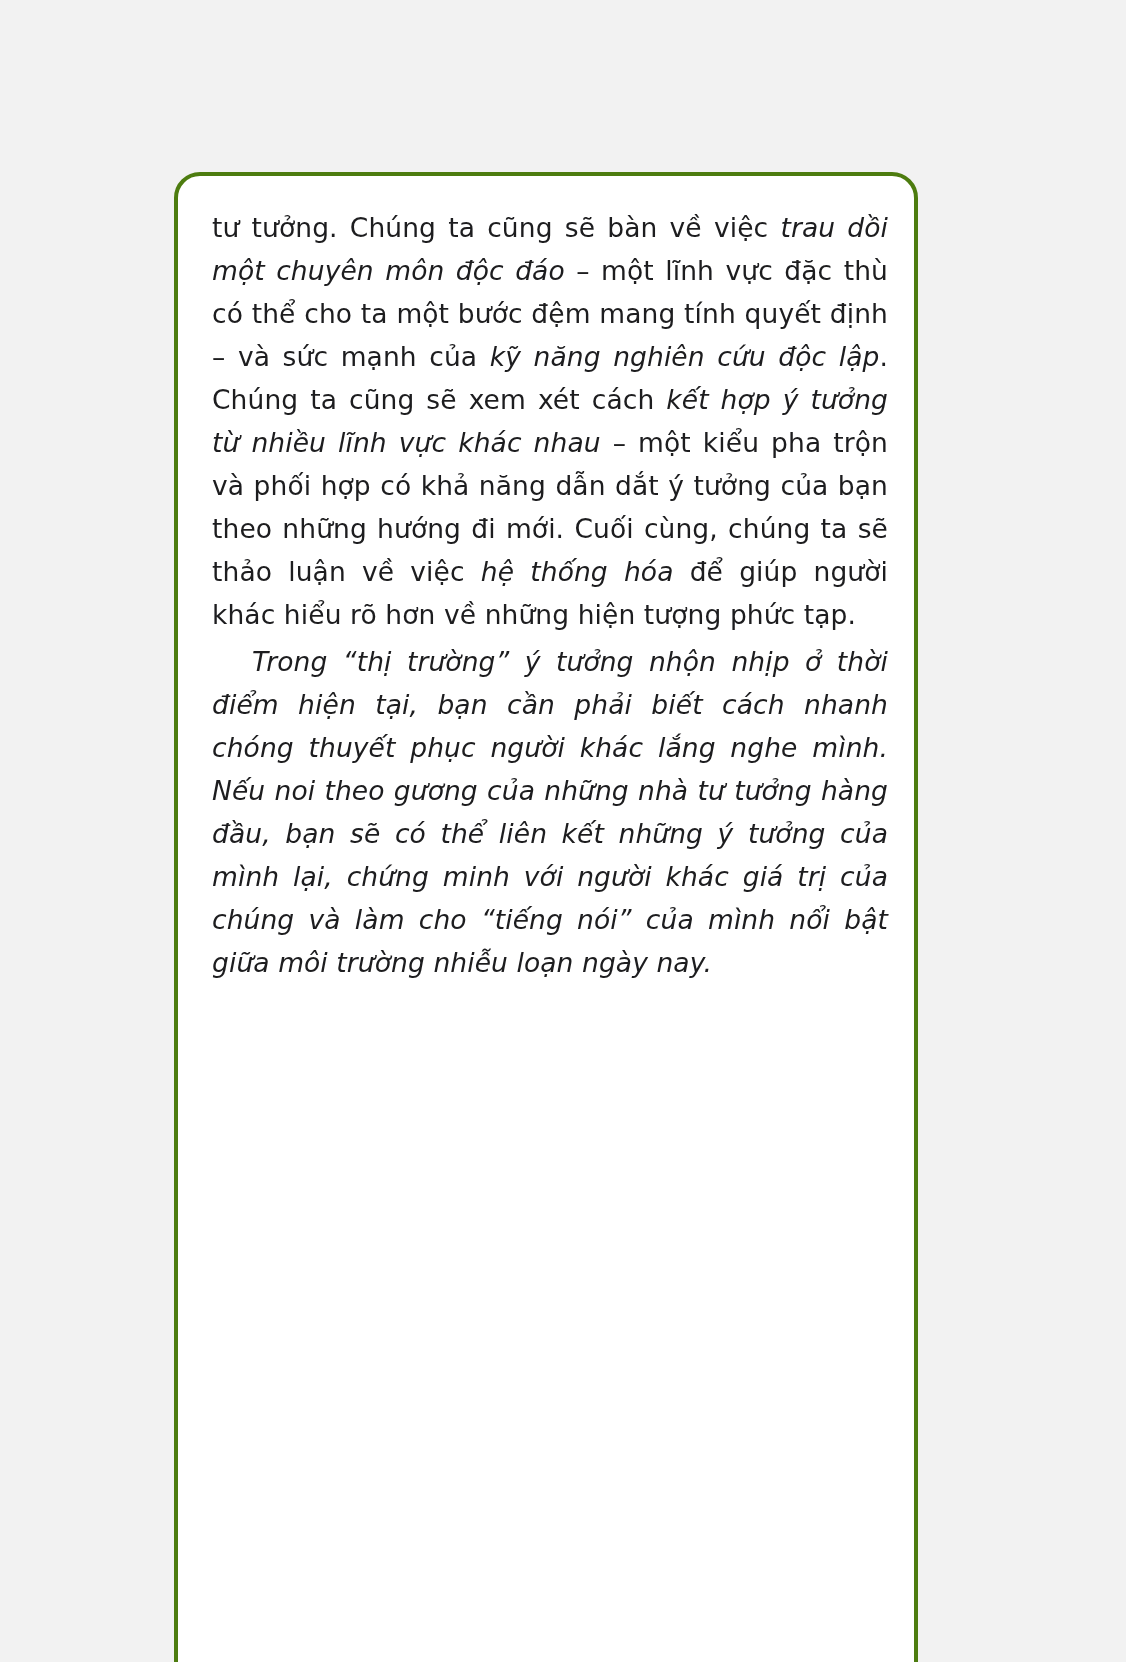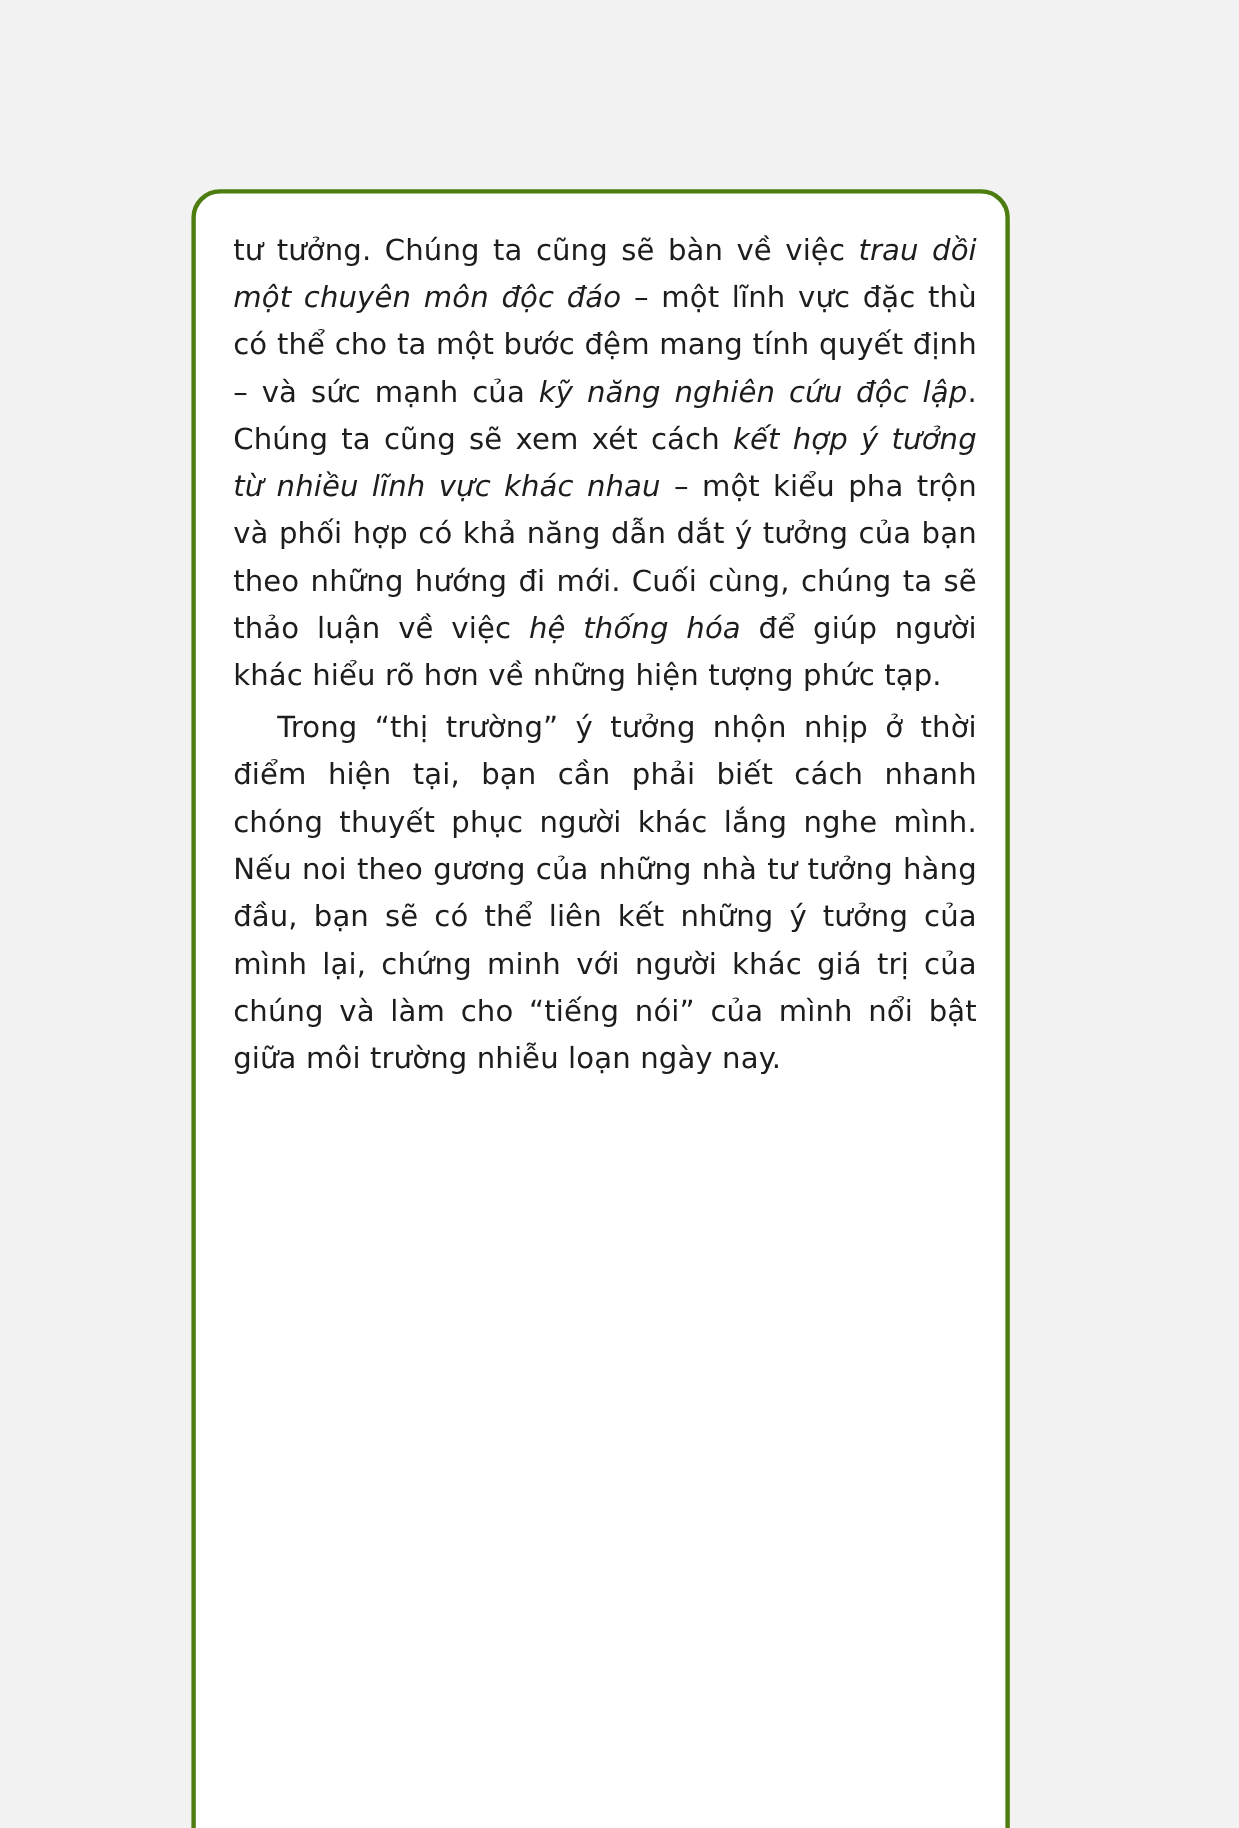--- a/index.html
+++ b/index.html
@@ -43,20 +43,21 @@
     font-family: "DejaVu Sans", sans-serif;
     font-size: 26.5px;
     line-height: 43px;
     color: #1d1d1f;
     text-align: justify;
     text-justify: inter-word;
     letter-spacing: 0.1px;
   }
   .para.indent {
     text-indent: 40px;
+    font-style: italic;
   }
   .it {
     font-style: italic;
   }
 </style>
 </head>
 <body>
 
 <div class="page-canvas">
   <div class="page-card">

